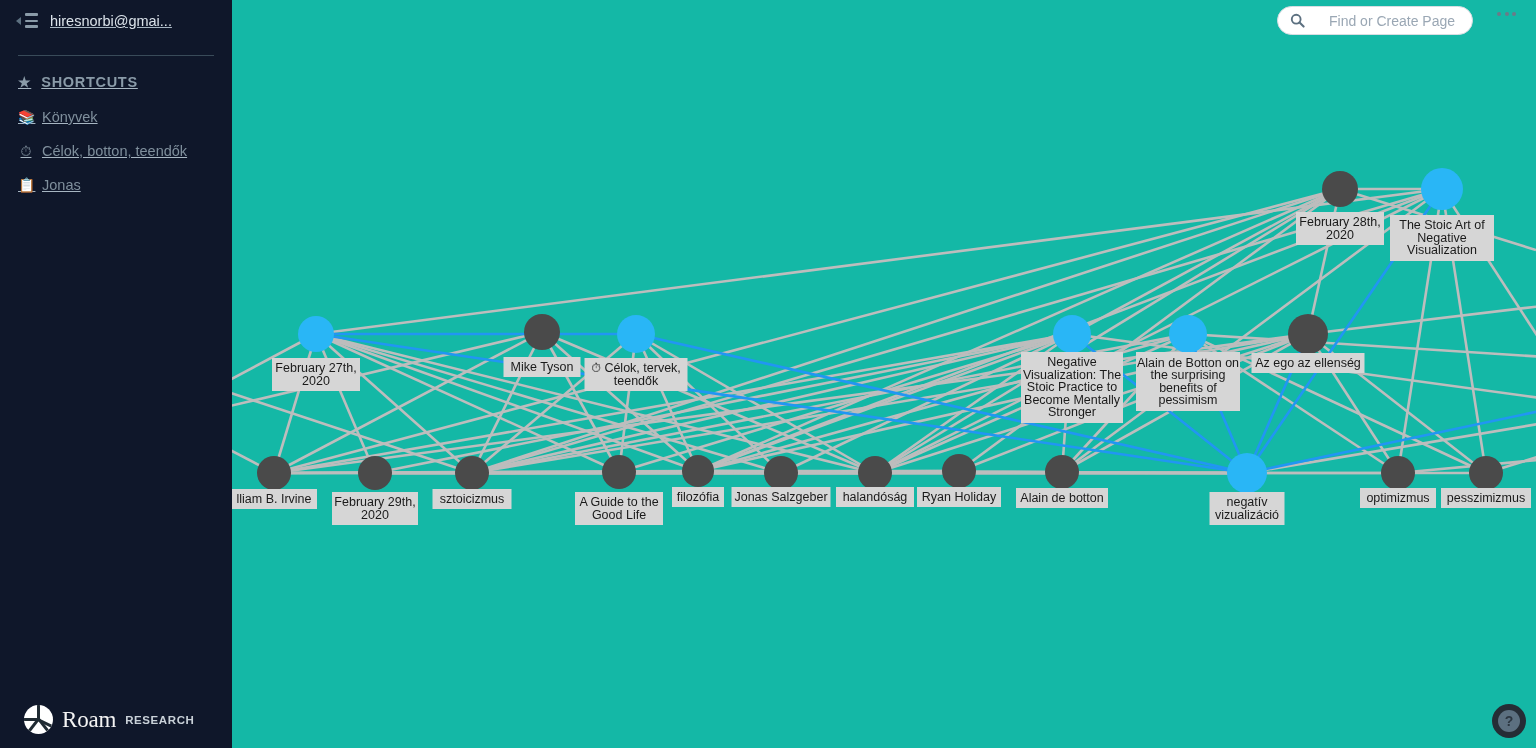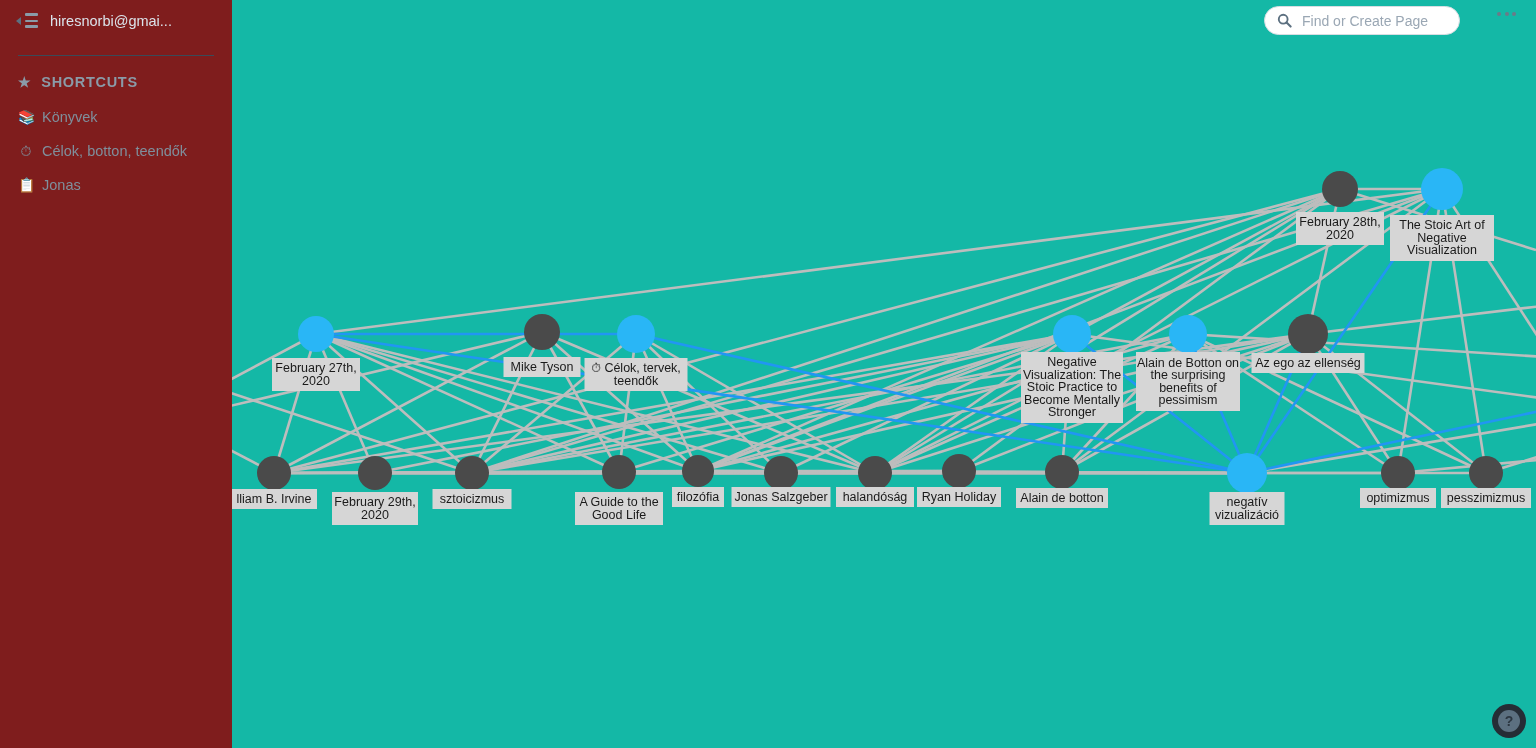--- a/index.html
+++ b/index.html
@@ -10,23 +10,24 @@
     overflow: hidden;
     font-family: "Liberation Sans", sans-serif;
     background: #ffffff;
   }
   #app { position: relative; width: 1536px; height: 748px; }
 
   
   #sidebar {
     position: absolute; left: 0; top: 0;
     width: 232px; height: 748px;
-    background: #7f1d1d;
+    background: #0f172a;
     color: #a7b6c2;
     z-index: 30;
+    text-decoration: underline;
   }
   .sb-top { display: flex; align-items: center; height: 42px; padding-left: 16px; }
   .collapse-icon { width: 22px; height: 16px; position: relative; flex: none; margin-right: 12px; }
   .collapse-icon .bar {
     position: absolute; right: 0; height: 2.5px; width: 13px;
     background: #8a9ba8; border-radius: 1px;
   }
   .collapse-icon .bar:nth-child(1) { top: 1px; }
   .collapse-icon .bar:nth-child(2) { top: 6.5px; }
   .collapse-icon .bar:nth-child(3) { top: 12px; }
@@ -80,24 +81,24 @@
   .roam-mark .s2 { left: 13px; top: 14px; width: 2.5px; height: 15px; transform: rotate(38deg); transform-origin: top center;}
   .roam-mark .s3 { left: 13px; top: 14px; width: 2.5px; height: 15px; transform: rotate(-38deg); transform-origin: top center;}
   .roam-mark .s4 { left: 0px; top: 13px; width: 14px; height: 2.5px; }
   .roam-mark .s5 { left: 14px; top: 13px; width: 15px; height: 2.5px; transform: rotate(26deg); transform-origin: left center;}
   .roam-word { font-family: "Liberation Serif", serif; font-size: 23px; color: #f3f3f3; letter-spacing: -.2px; }
   .roam-sub { font-size: 11.5px; letter-spacing: .6px; color: #c9d1d8; font-weight: bold; }
 
   
   #topbar { position: absolute; left: 232px; top: 0; right: 0; height: 42px; z-index: 20; }
   #search-box {
-    position: absolute; right: 76px; top: 6px;
+    position: absolute; right: 63px; top: 6px;
     width: 196px; height: 29px; border: 1px solid #d8dde2;
     border-radius: 15px; background: #fff;
-    display: flex; align-items: center; padding: 0 10px 0 12px; gap: 8px;
+    display: flex; align-items: center; padding: 0 10px 0 12px; gap: 22px;
   }
   .search-icon svg { display: block; }
   #search-input {
     border: 0; outline: 0; font-size: 14px; color: #8a99a8;
     font-family: "Liberation Sans", sans-serif; width: 150px; background: transparent;
   }
   #search-input::placeholder { color: #9aa7b4; }
   #more-btn {
     position: absolute; right: 20px; top: 12px;
     display: flex; gap: 3.5px; align-items: center; cursor: pointer;
@@ -164,20 +165,31 @@
     </div>
     <div class="sb-shortcut">
       <span class="emo">⏱</span>
       <span>Célok, botton, teendők</span>
     </div>
     <div class="sb-shortcut">
       <span class="emo">📋</span>
       <span>Jonas</span>
     </div>
 
+    <div class="sb-logo">
+      <span class="roam-mark">
+        <i class="s1"></i>
+          <i class="s2"></i>
+          <i class="s3"></i>
+          <i class="s4"></i>
+          <i class="s5"></i>
+      </span>
+      <span class="roam-word">Roam</span>
+      <span class="roam-sub">RESEARCH</span>
+    </div>
   </div>
 
   <div id="graph">
     <svg id="graph-svg" width="1304" height="748">
       <g id="edges-layer">
           <line x1="1108" y1="189" x2="1210" y2="189" class="edge-gray"></line>
           <line x1="1108" y1="189" x2="240" y2="473" class="edge-gray"></line>
           <line x1="1108" y1="189" x2="42" y2="473" class="edge-gray"></line>
           <line x1="1108" y1="189" x2="1076" y2="334" class="edge-gray"></line>
           <line x1="1108" y1="189" x2="840" y2="334" class="edge-gray"></line>

